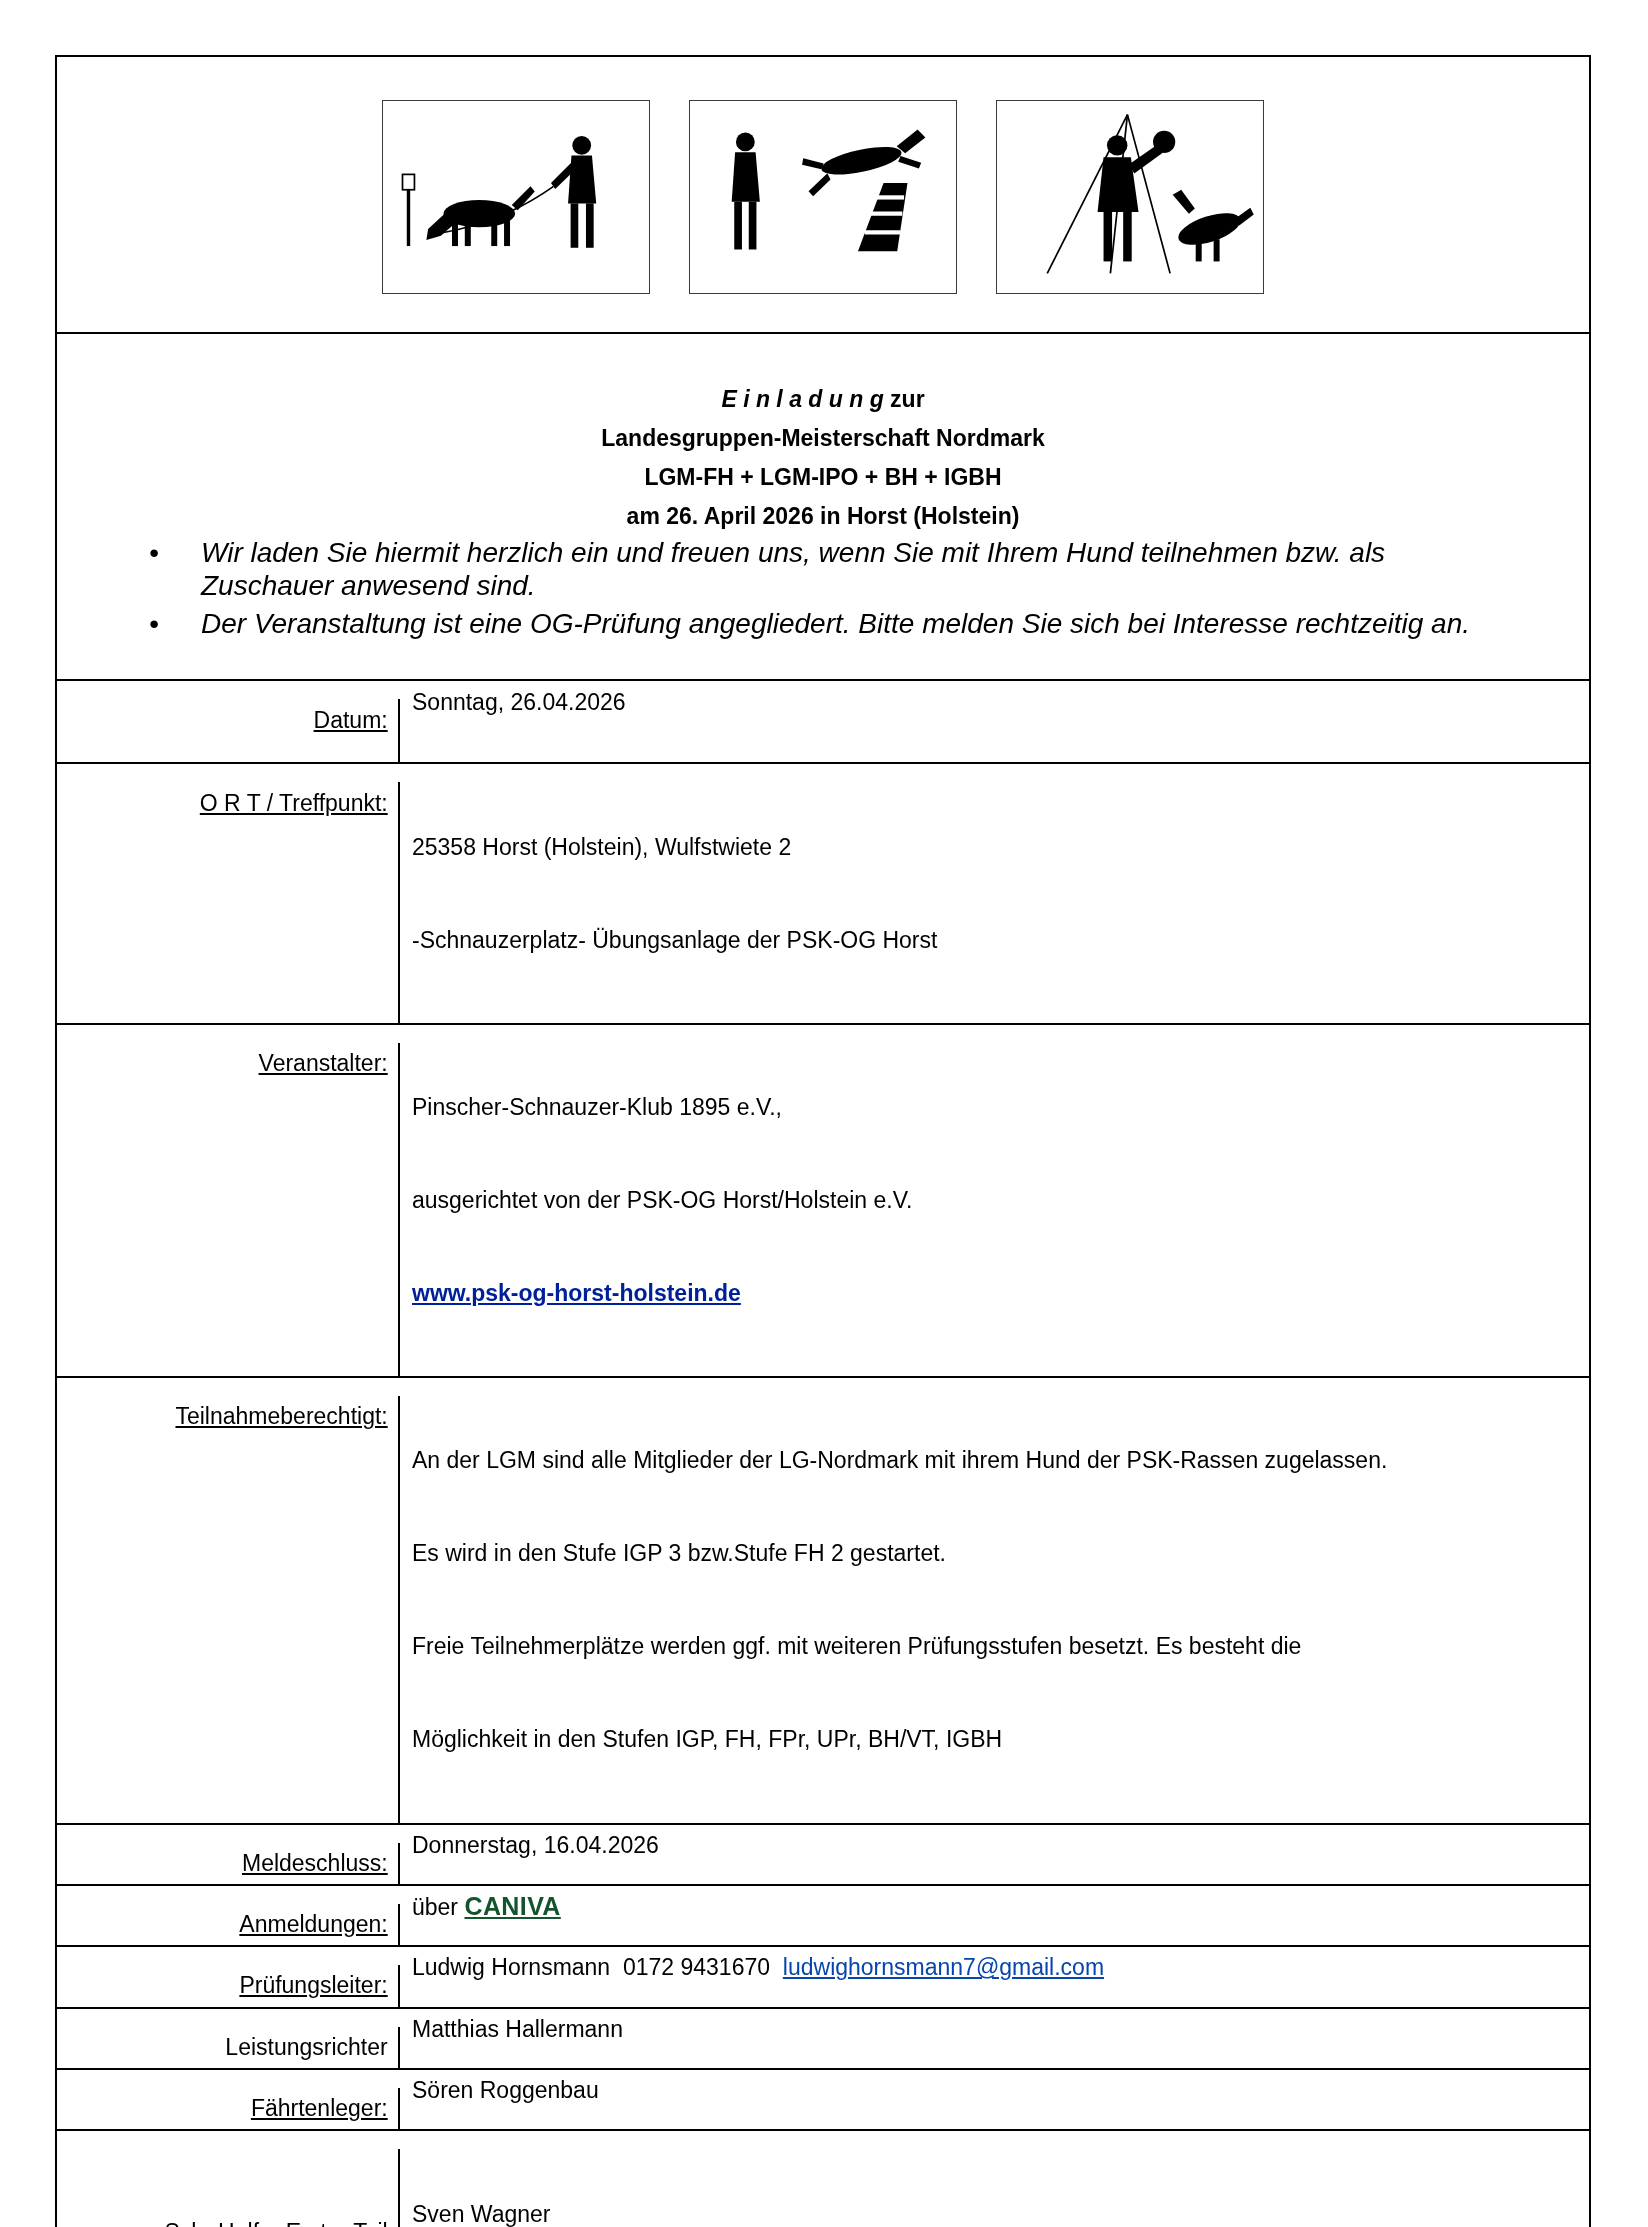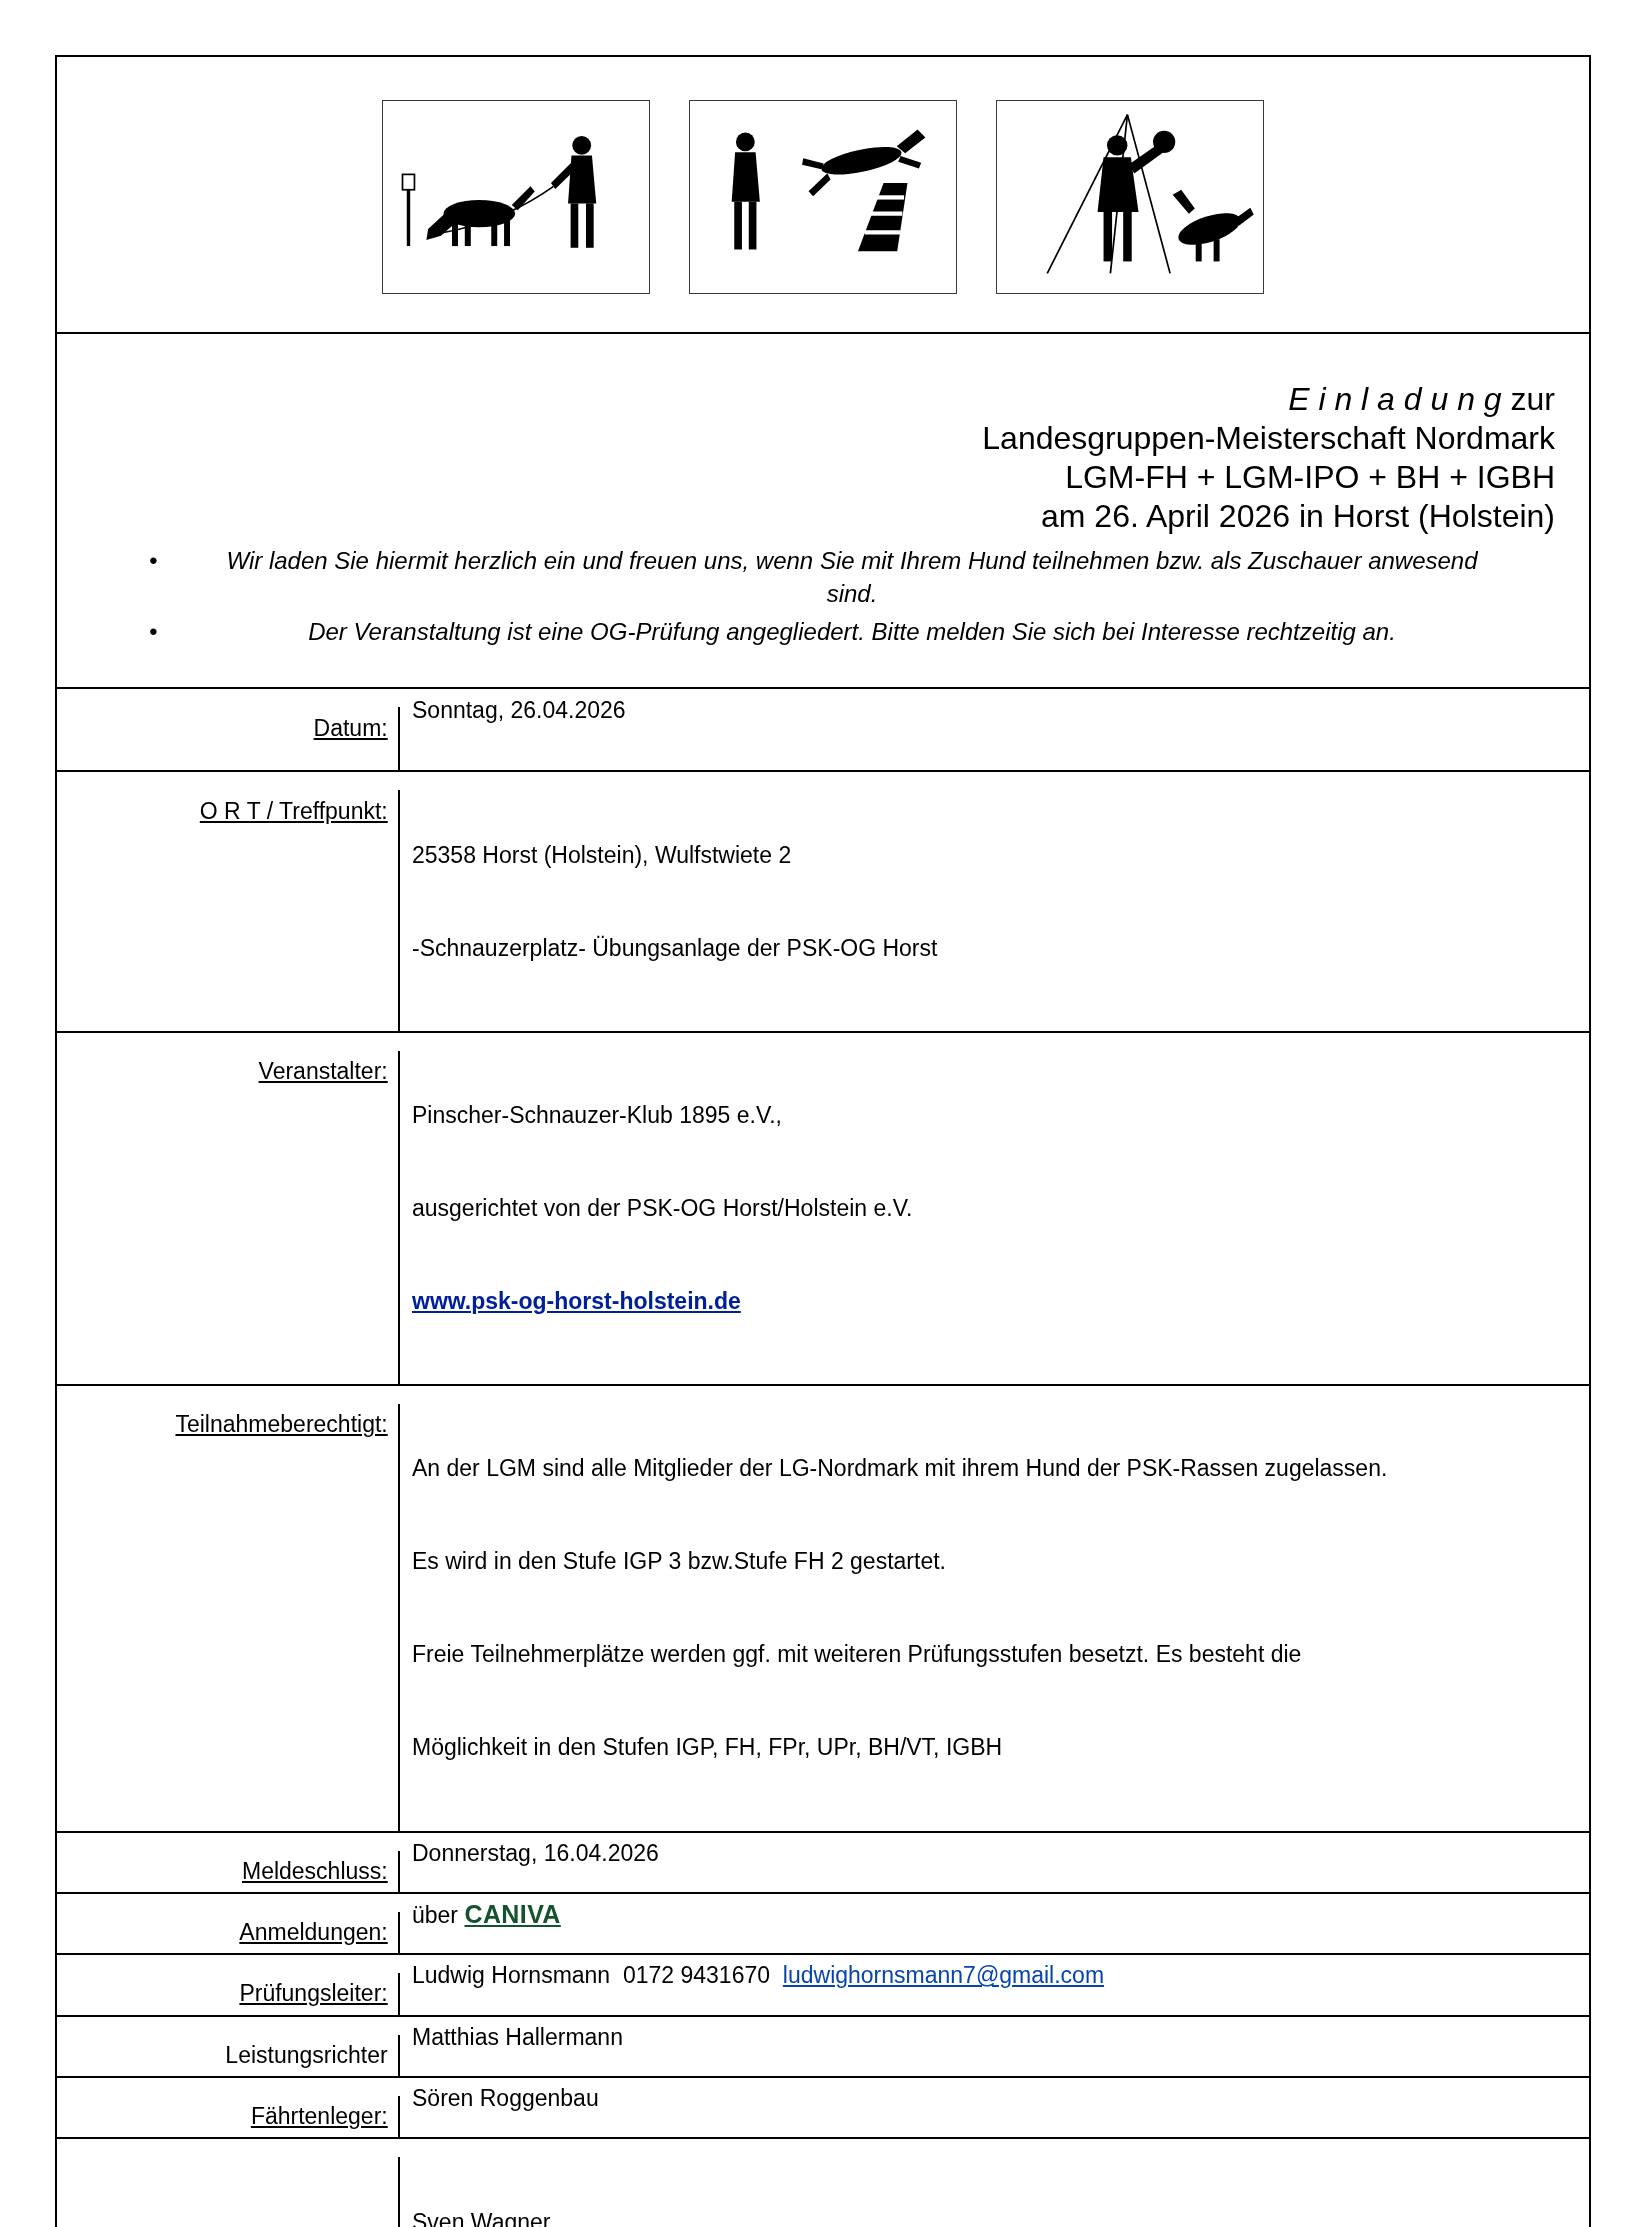--- a/index.html
+++ b/index.html
@@ -6,23 +6,23 @@
   body{width:1648px;height:2227px;position:relative;font-family:"Liberation Sans","DejaVu Sans",sans-serif;color:#000;}
   .doc{position:absolute;left:55px;top:55px;width:1536px;border:2.6px solid #000;box-sizing:border-box;background:#fff;}
 
   
   .images-row{display:flex;justify-content:center;gap:39px;padding:43px 0 38px 0;}
   .img-box{width:268px;height:194px;border:1.7px solid #3a3a3a;background:#fff;box-sizing:border-box;}
   .img-box svg{width:100%;height:100%;display:block;}
 
   
   .intro{border-top:2.6px solid #000;padding:46px 34px 34px 34px;}
-  .title-line{text-align:right;font-weight:normal;font-size:32px;line-height:39px;}
+  .title-line{text-align:center;font-weight:bold;font-size:23px;line-height:39px;}
   .t-italic{font-style:italic;}
-  .bullets{margin-top:8px;font-style:italic;font-size:24px;line-height:33px;text-align:center;}
+  .bullets{margin-top:0;font-style:italic;font-size:28px;line-height:33px;}
   .bullet-item{position:relative;padding-left:52px;margin-left:58px;margin-right:52px;margin-bottom:5.2px;}
   .bullet-item::before{content:"\2022";position:absolute;left:0;top:0;}
 
   
   .trow{display:flex;border-top:2.6px solid #000;font-size:23px;line-height:31px;}
   .lcell{flex:0 0 343px;width:343px;border-right:2.6px solid #000;text-align:right;padding:5.2px 10.3px 5.2px 5.2px;box-sizing:border-box;white-space:pre-wrap;margin-top:18px;}
   .vcell{flex:1;padding:5.2px 10.3px 5.2px 12px;box-sizing:border-box;white-space:pre-wrap;}
   .lbl{text-decoration:underline;}
   .r-datum{min-height:81px;}
   .r-ort{min-height:79px;}

